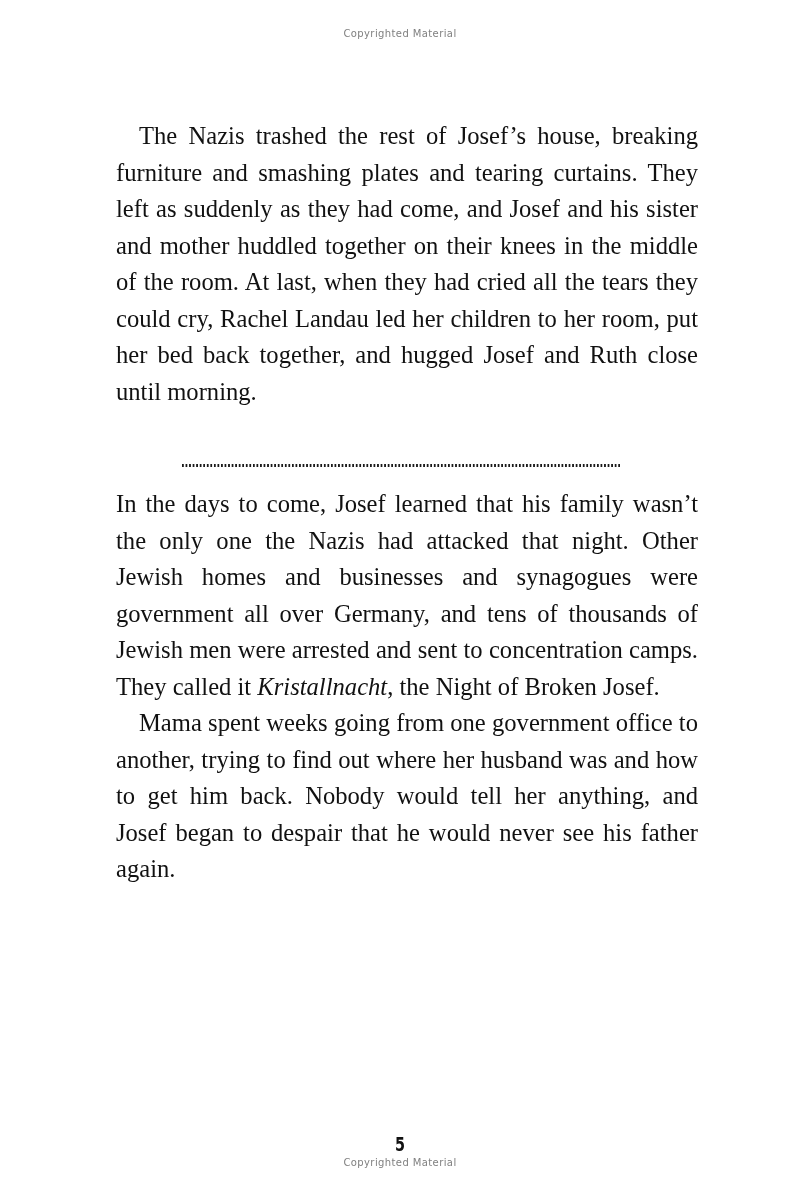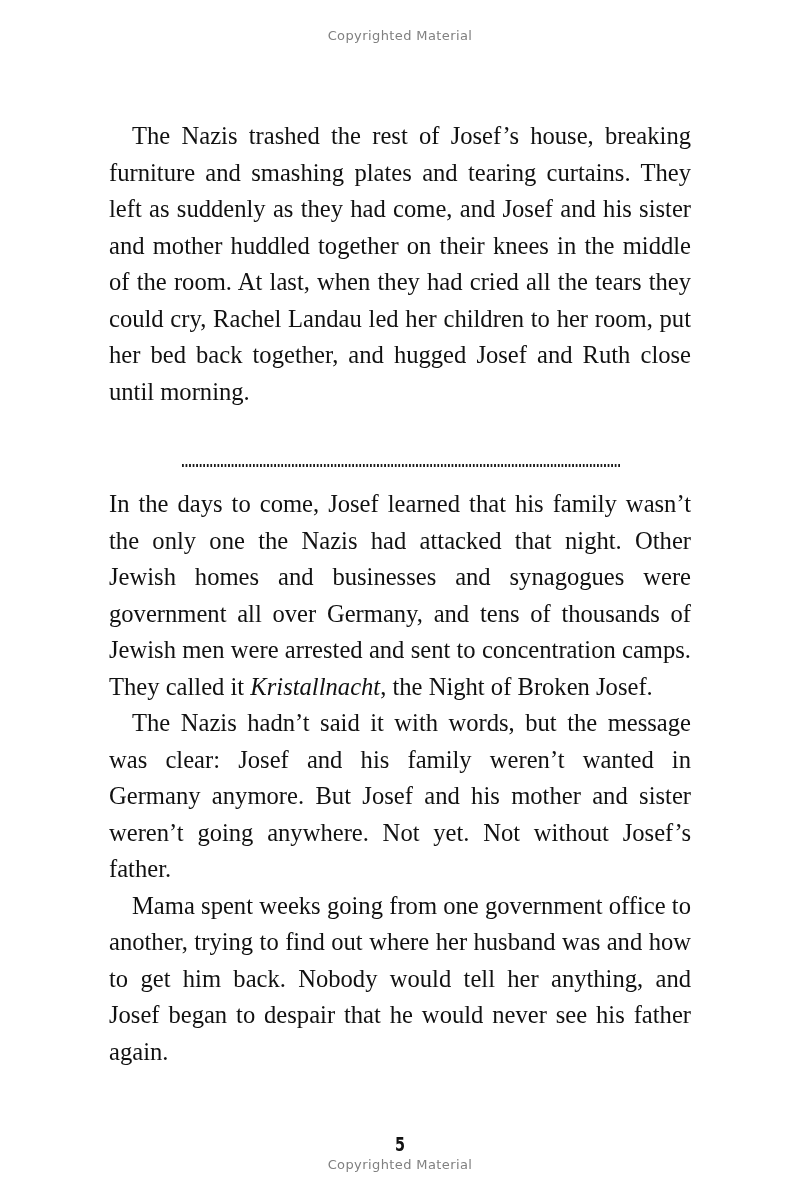--- a/index.html
+++ b/index.html
@@ -23,21 +23,21 @@
     box-sizing: border-box;
   }
 
   
   .watermark {
     position: absolute;
     left: 0;
     width: 800px;
     text-align: center;
     font-family: "DejaVu Sans", "Liberation Sans", sans-serif;
-    font-size: 13px;
+    font-size: 10px;
     letter-spacing: 0.4px;
     color: #808080;
     white-space: nowrap;
   }
   .watermark-top {
     top: 28px;
   }
   .watermark-bottom {
     top: 1157px;
   }
@@ -54,21 +54,21 @@
     font-size: 20px;
     line-height: 1;
     color: #111111;
     transform: scaleX(0.72);
     letter-spacing: 0px;
   }
 
   
   .textblock {
     position: absolute;
-    left: 109px;
+    left: 116px;
     top: 118px;
     width: 582px;
   }
 
   p.body {
     margin: 0;
     font-size: 24.6px;
     line-height: 36.5px;
     text-align: justify;
     text-justify: inter-word;
@@ -113,21 +113,20 @@
   <div class="watermark watermark-top">Copyrighted Material</div>
 
   <div class="textblock">
 
     <p class="body indent">The Nazis trashed the rest of Josef’s house, breaking furniture and smashing plates and tearing curtains. They left as suddenly as they had come, and Josef and his sister and mother huddled together on their knees in the middle of the room. At last, when they had cried all the tears they could cry, Rachel Landau led her children to her room, put her bed back together, and hugged Josef and Ruth close until morning.</p>
 
     <div style="height:76px"></div>
 
     <p class="body noindent"><span>In the days to come, Josef learned that his family wasn’t the only one the Nazis had attacked that night. Other Jewish homes and businesses and synagogues were government all over Germany, and tens of thousands of Jewish men were arrested and sent to concentration camps. They called it </span><em>Kristallnacht</em><span>, the Night of Broken Josef.</span></p>
 
-    <p class="body indent">The Nazis hadn’t said it with words, but the message was clear: Josef and his family weren’t wanted in Germany anymore. But Josef and his mother and sister weren’t going anywhere. Not yet. Not without Josef’s father.</p>
 
     <p class="body indent">Mama spent weeks going from one government office to another, trying to find out where her husband was and how to get him back. Nobody would tell her anything, and Josef began to despair that he would never see his father again.</p>
 
   </div>
 
   <div class="divider"></div>
 
   <div class="folio">5</div>
 
   <div class="watermark watermark-bottom">Copyrighted Material</div>

